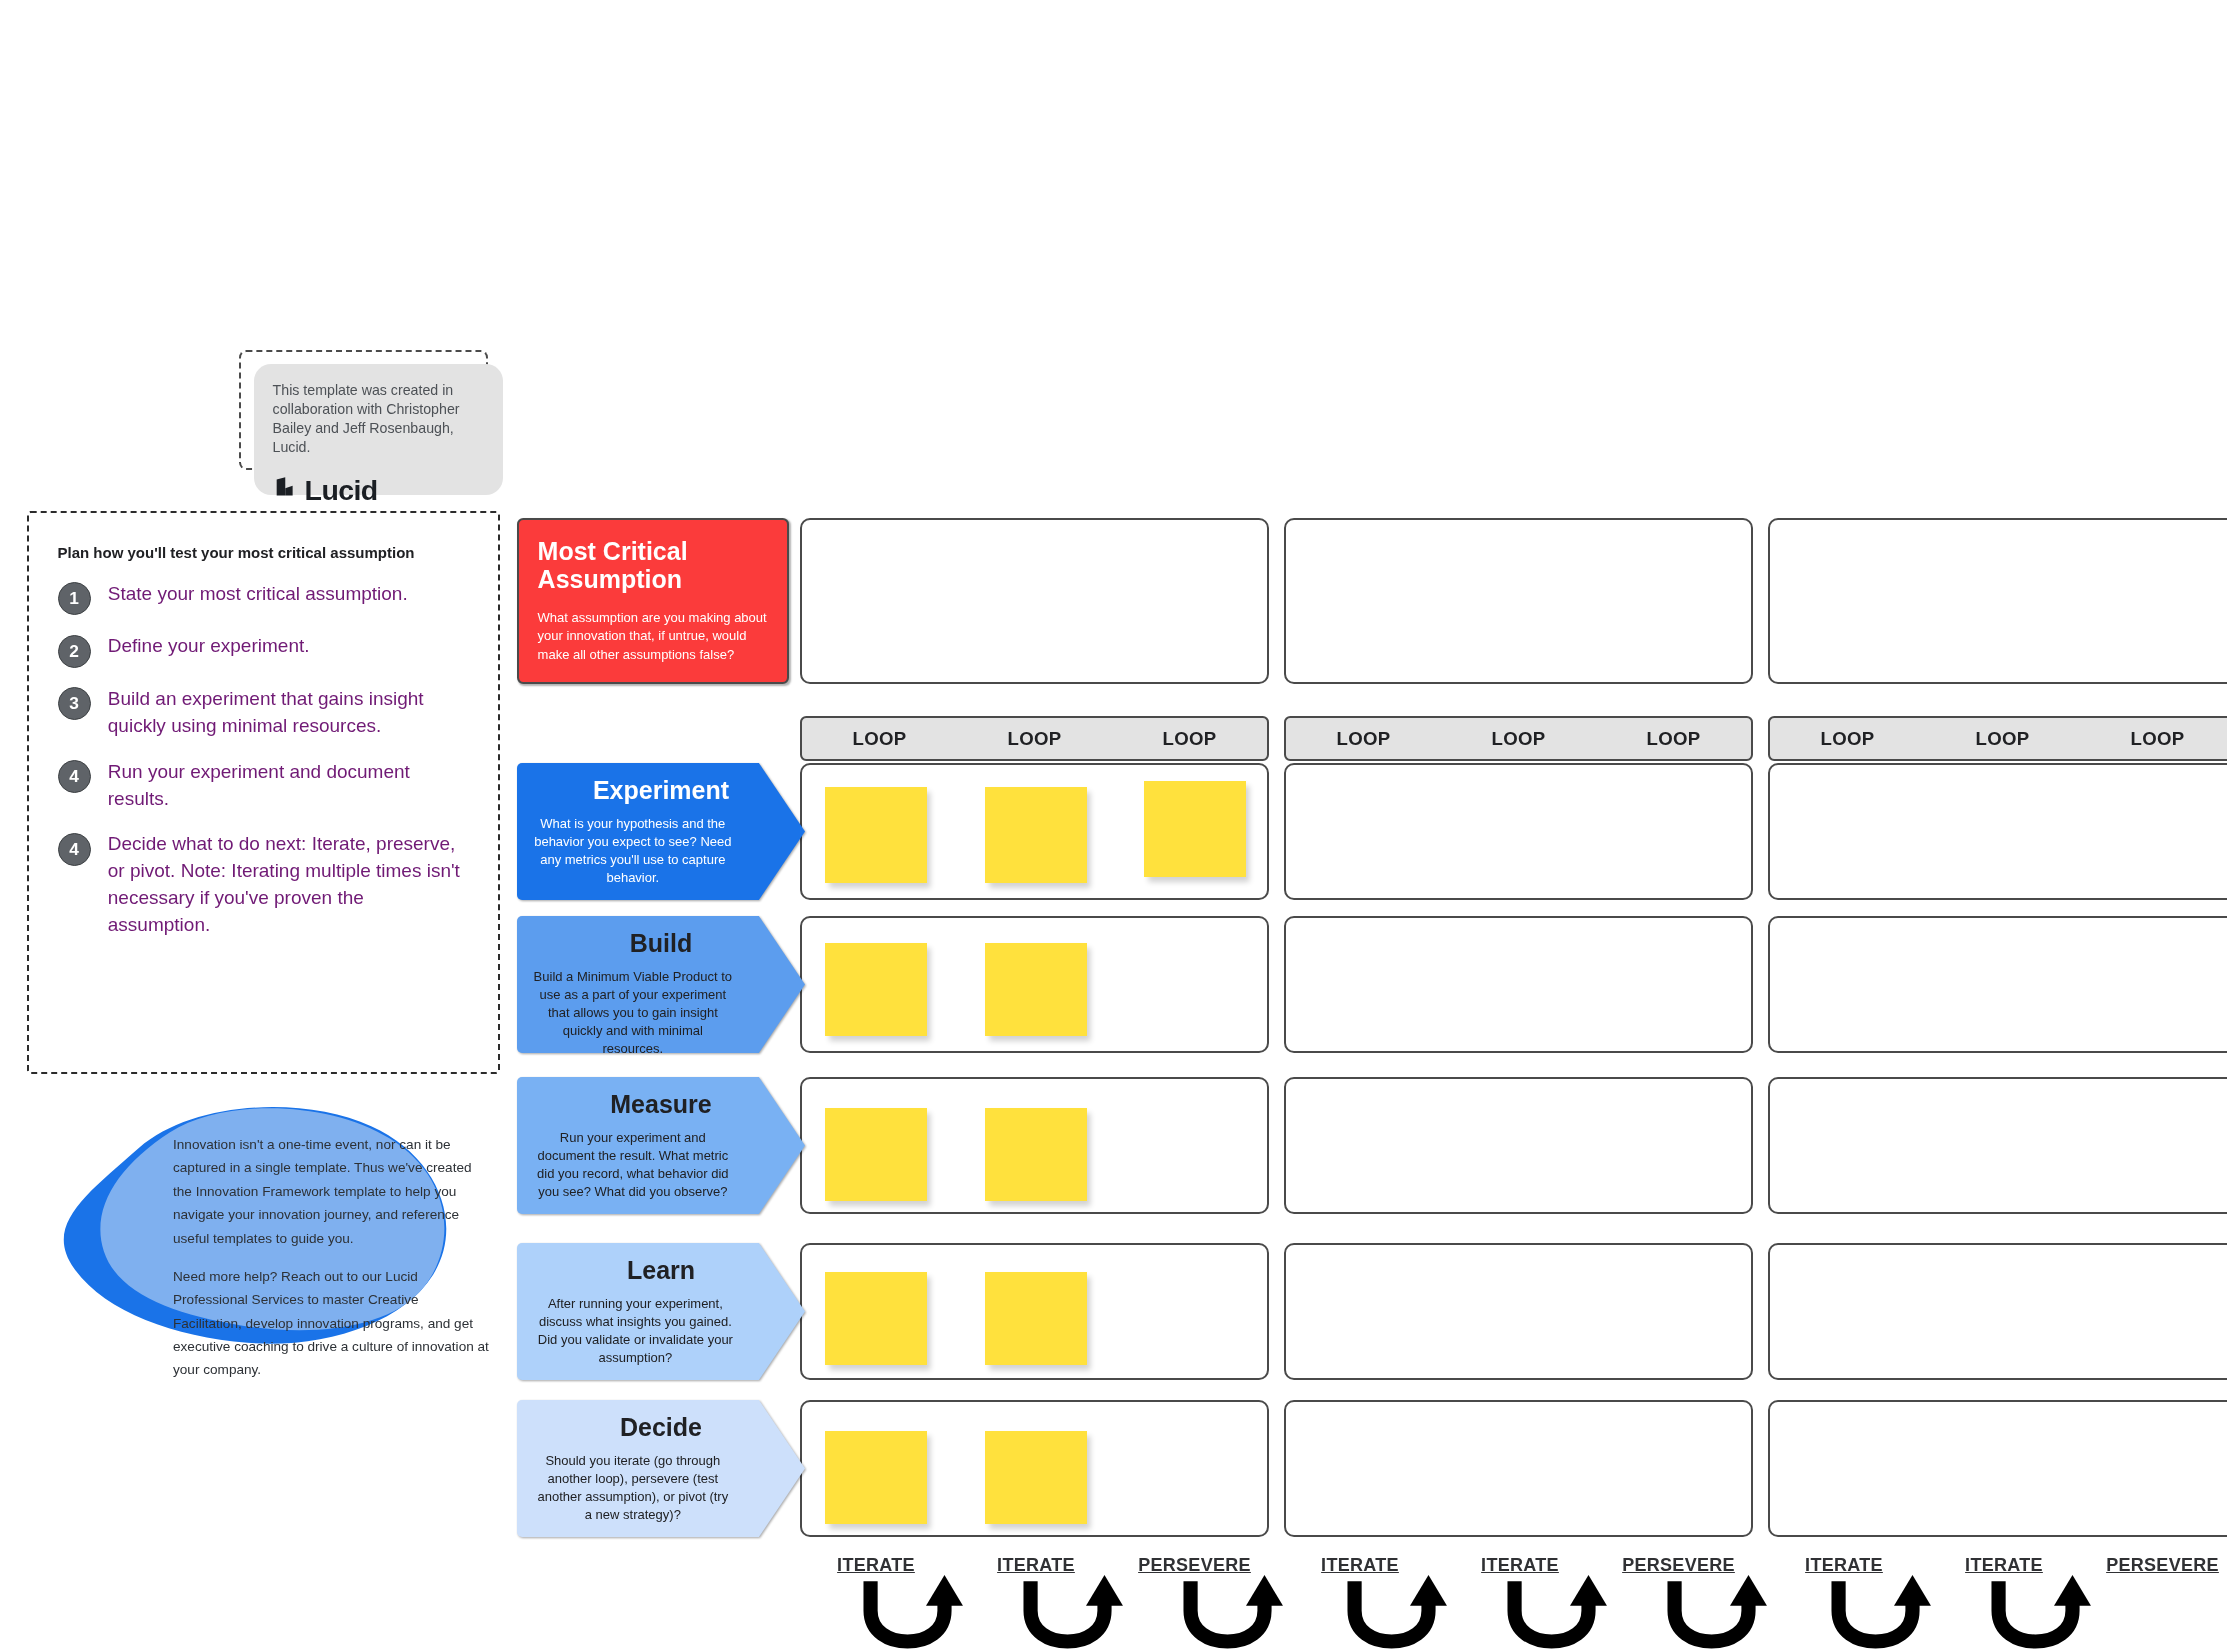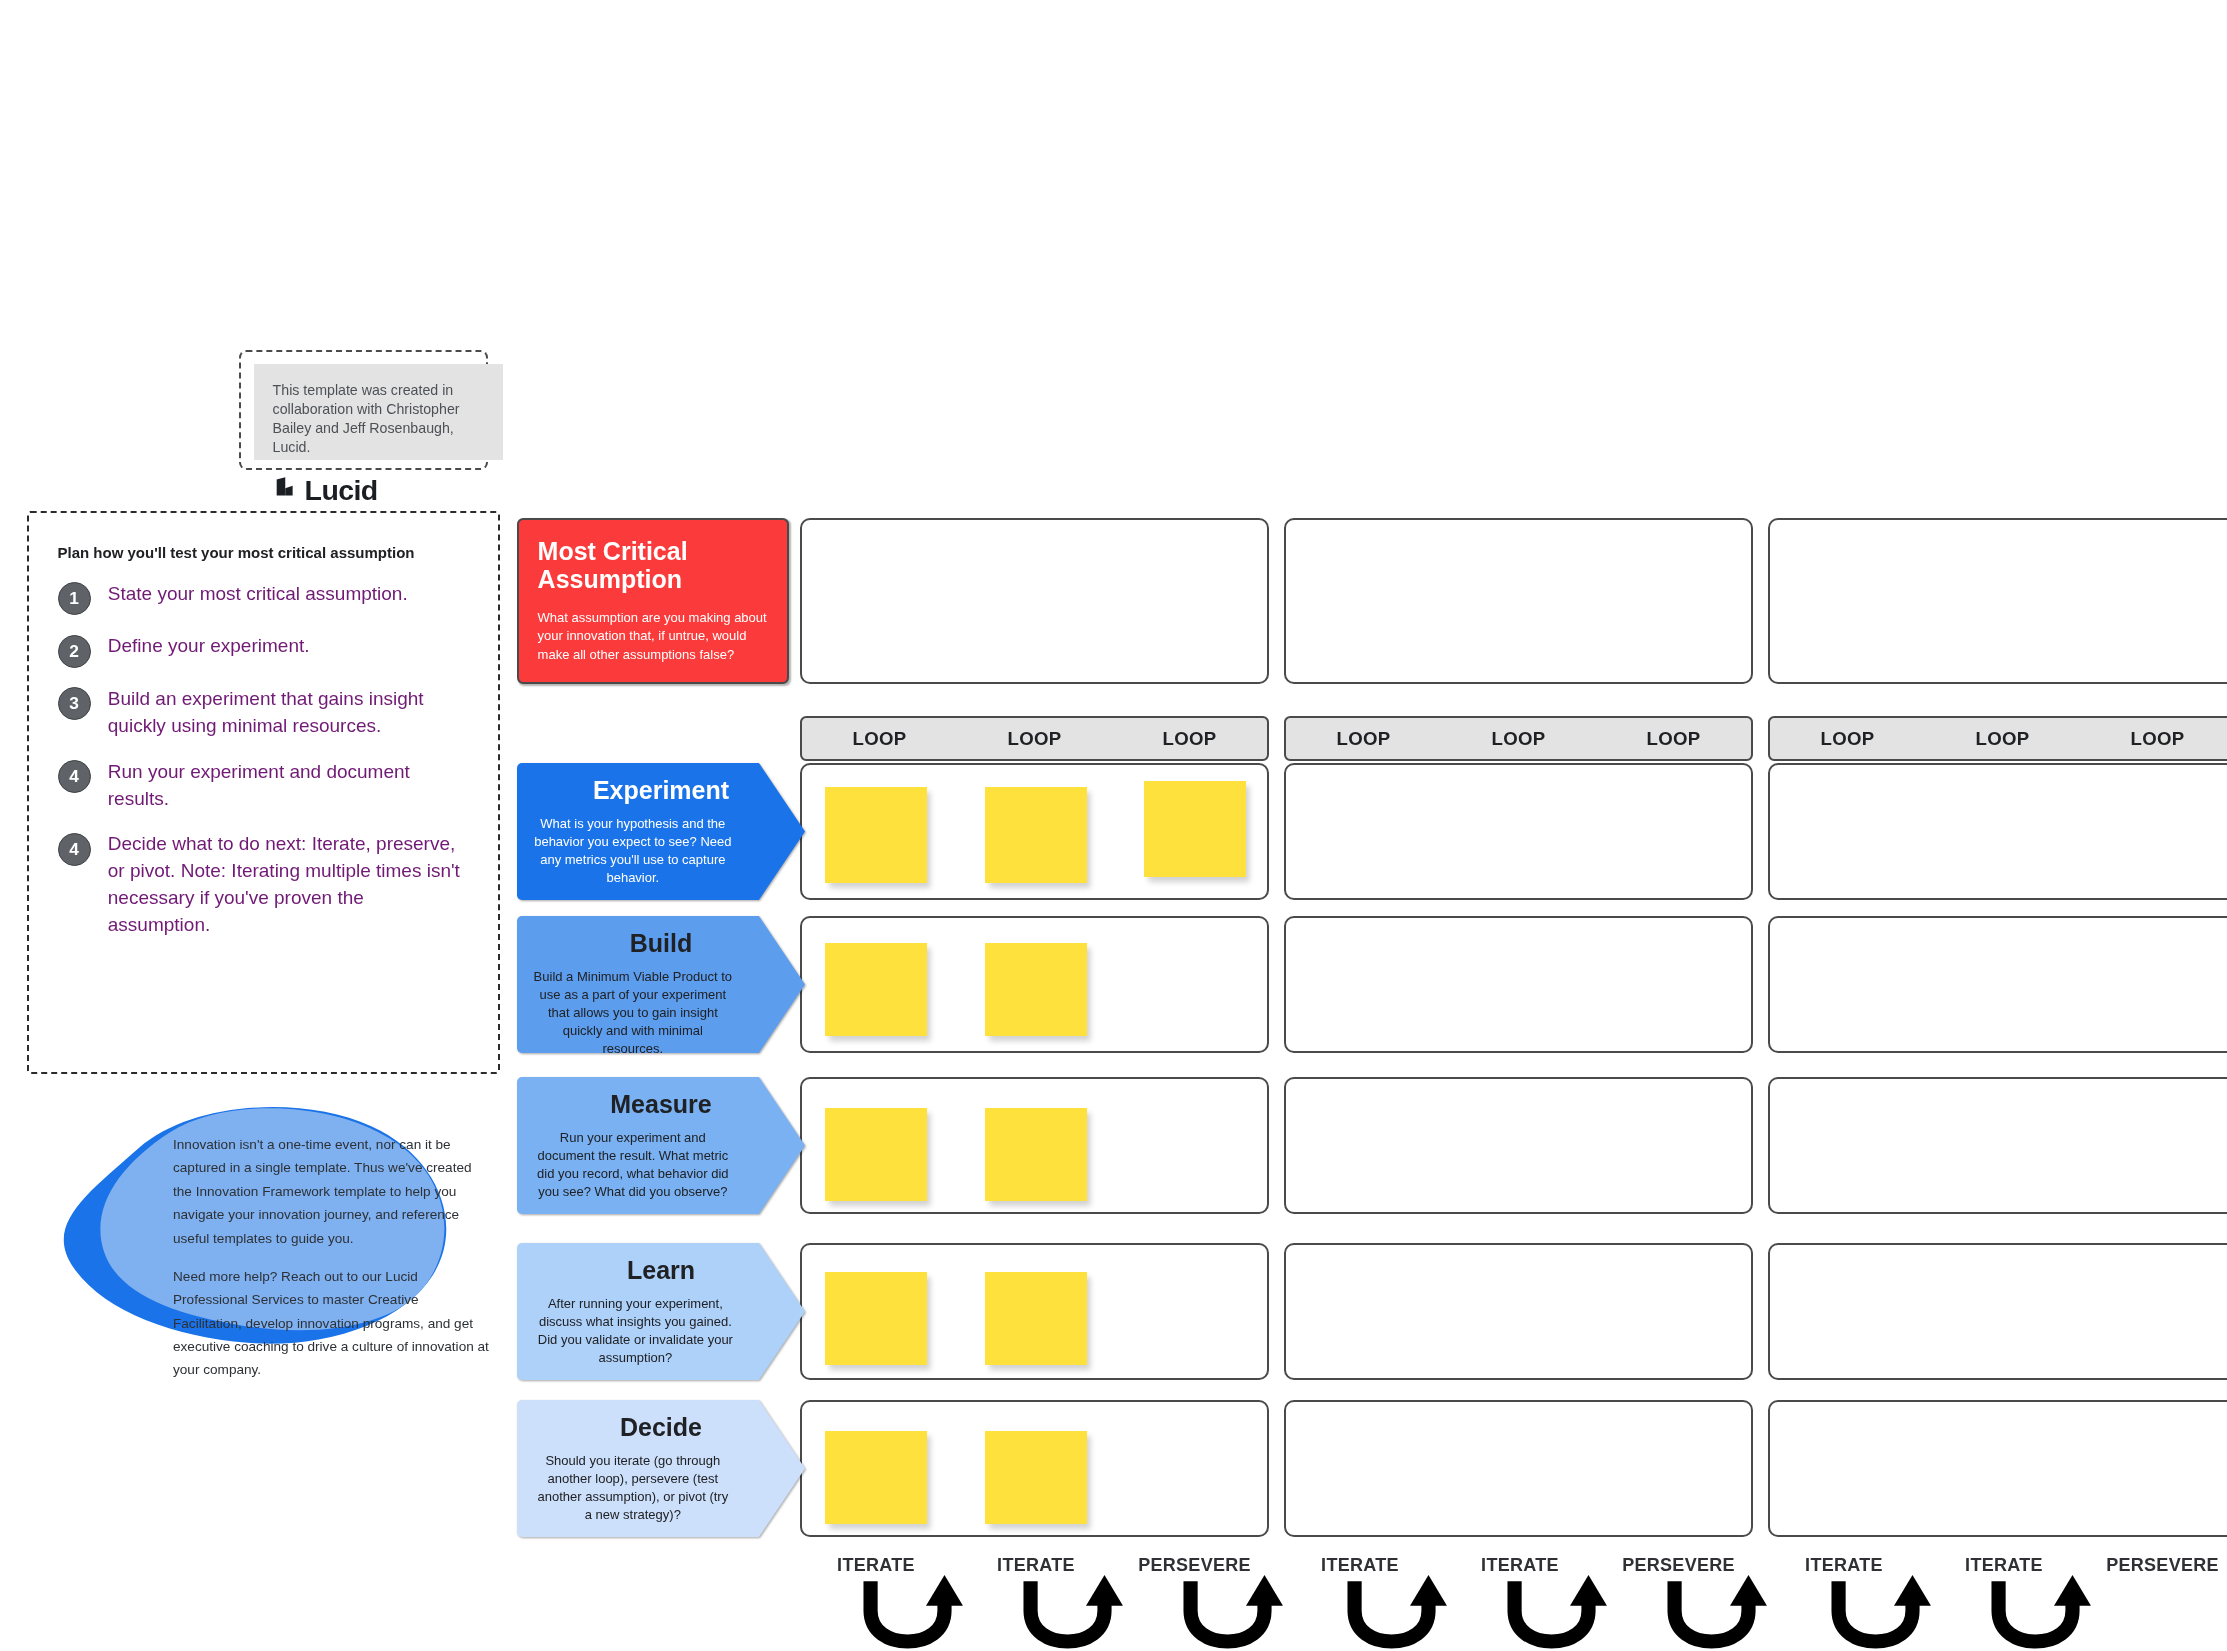--- a/index.html
+++ b/index.html
@@ -12,22 +12,22 @@
   #canvas { position: relative; width: 2227px; height: 1651px; }
 
   
   #lucid-dash {
     position: absolute; left: 239px; top: 350px;
     width: 249px; height: 120px;
     border: 2.5px dashed #4a4a4a; border-radius: 7.4px;
   }
   #lucid-card {
     position: absolute; left: 254px; top: 364px;
-    width: 249px; height: 96px;
-    background: #e3e3e3; border-radius: 1px;
+    width: 249px; height: 131px;
+    background: #e3e3e3; border-radius: 17px;
     padding: 17.3px 18.6px 0 18.6px;
   }
   #lucid-text {
     font-size: 14.2px; line-height: 1.34; color: #4d5156;
   }
   #lucid-logo {
     margin-top: 17px; display: flex; align-items: center; gap: 5px;
   }
   #lucid-mark { display:block; }
   #lucid-word {
@@ -110,20 +110,21 @@
     position: absolute; background: #ffe13d;
     box-shadow: 3.7px 5px 5.6px rgba(0,0,0,0.18);
     z-index: 3;
   }
 
   
   .foot-label {
     position: absolute; font-size: 18px; font-weight: bold;
     color: #303134; letter-spacing: 0.3px; text-align: center;
     white-space: nowrap;
+    text-decoration: underline;
   }
   .uarrow { position: absolute; }
 </style>
 </head>
 <body>
 
 <div id="canvas">
 
   <div id="lucid-dash"></div>
   <div id="lucid-card">

